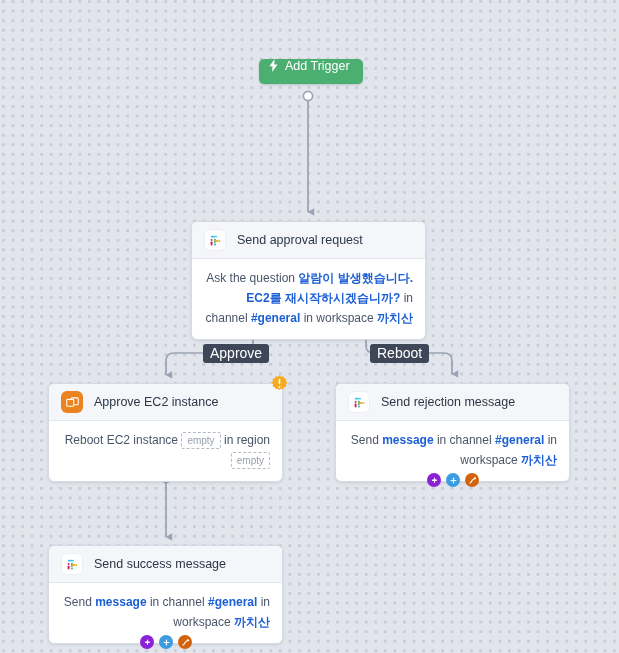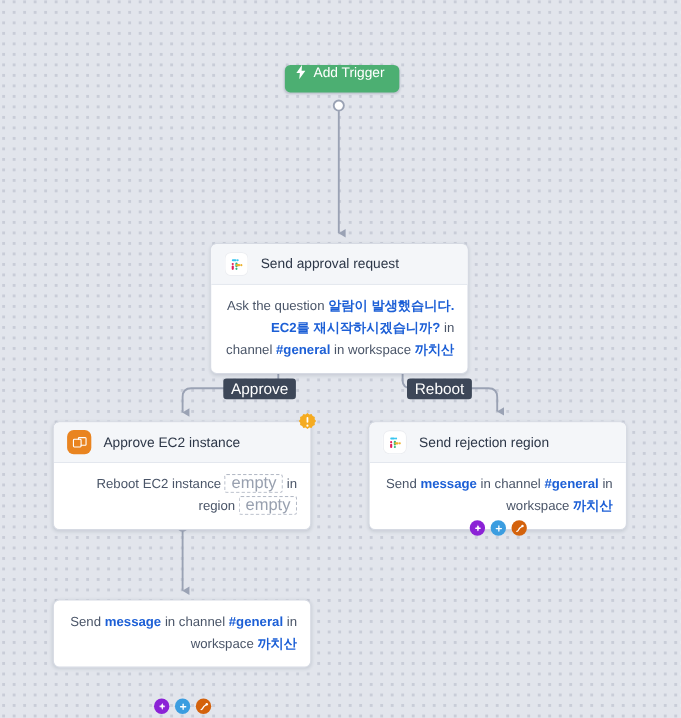--- a/index.html
+++ b/index.html
@@ -56,21 +56,21 @@
   }
   .node-title { font-size: 12.5px; color: #2d3748; font-weight: normal; }
   .node-body {
     padding: 9px 12px 11px 12px;
     font-size: 12px; line-height: 20px; color: #4a5568; text-align: right;
   }
   .node-body .hl { color: #1c5fd6; font-weight: bold; }
   .chip {
     display: inline-block; padding: 0 5px;
     border: 1px dashed #b4bac6; border-radius: 2px;
-    color: #98a0af; font-size: 15px; line-height: 15px;
+    color: #98a0af; font-size: 10px; line-height: 15px;
   }
 
   
   .app-icon {
     width: 22px; height: 22px; border-radius: 6px;
     display: flex; align-items: center; justify-content: center;
     flex: none;
   }
   .app-icon.slack { background: #ffffff; box-shadow: 0 0 0 1px #eceef2 inset; }
   .app-icon.ec2 { background: #e98420; }
@@ -192,21 +192,21 @@
           <rect x="4.2" y="9.6" width="3.1" height="3.1" rx="1.55" fill="#e01e5a"></rect>
           <rect x="4.2" y="13.4" width="3.1" height="6.4" rx="1.55" fill="#e01e5a"></rect>
           <rect x="9.6" y="16.7" width="3.1" height="3.1" rx="1.55" fill="#2eb67d"></rect>
           <rect x="9.6" y="9.0" width="3.1" height="7.0" rx="1.55" fill="#2eb67d"></rect>
           <rect x="16.7" y="11.3" width="3.1" height="3.1" rx="1.55" fill="#ecb22e"></rect>
           <rect x="10.3" y="11.3" width="6.4" height="3.1" rx="1.55" fill="#ecb22e"></rect>
           <rect x="11.3" y="4.2" width="3.1" height="3.1" rx="1.55" fill="#36c5f0"></rect>
           <rect x="4.4" y="4.2" width="7.0" height="3.1" rx="1.55" fill="#36c5f0"></rect>
         </svg>
       </span>
-      <span class="node-title">Send rejection region</span>
+      <span class="node-title">Send rejection message</span>
     </div>
     <div class="node-body">
       <span>Send </span><span class="hl">message</span><span> in channel </span><span class="hl">#general</span><span> in workspace </span><span class="hl">까치산</span>
     </div>
   </div>
   <div class="actions" style="left:427px; top:473px;">
     <span class="act ai">
       <svg width="9" height="9" viewBox="0 0 12 12">
         <path d="M6 1.2 L6.9 4.3 L10 5.2 L6.9 6.1 L6 9.2 L5.1 6.1 L2 5.2 L5.1 4.3 Z" fill="#ffffff"></path>
         <rect x="5.4" y="2.6" width="1.2" height="6.8" rx="0.6" fill="#ffffff"></rect>
@@ -221,20 +221,35 @@
     </span>
     <span class="act branch">
       <svg width="9" height="9" viewBox="0 0 12 12">
         <path d="M2.4 9.4 C4.6 9.4 4.4 6.4 6.4 5.0 C7.6 4.2 8.6 3.6 9.6 3.0" fill="none" stroke="#ffffff" stroke-width="1.5" stroke-linecap="round"></path>
         <circle cx="9.3" cy="3.0" r="1.5" fill="#ffffff"></circle>
       </svg>
     </span>
   </div>
 
   <div class="node" style="left:48px; top:545px; width:235px;">
+    <div class="node-head">
+      <span class="app-icon slack">
+        <svg width="15" height="15" viewBox="0 0 24 24">
+          <rect x="4.2" y="9.6" width="3.1" height="3.1" rx="1.55" fill="#e01e5a"></rect>
+          <rect x="4.2" y="13.4" width="3.1" height="6.4" rx="1.55" fill="#e01e5a"></rect>
+          <rect x="9.6" y="16.7" width="3.1" height="3.1" rx="1.55" fill="#2eb67d"></rect>
+          <rect x="9.6" y="9.0" width="3.1" height="7.0" rx="1.55" fill="#2eb67d"></rect>
+          <rect x="16.7" y="11.3" width="3.1" height="3.1" rx="1.55" fill="#ecb22e"></rect>
+          <rect x="10.3" y="11.3" width="6.4" height="3.1" rx="1.55" fill="#ecb22e"></rect>
+          <rect x="11.3" y="4.2" width="3.1" height="3.1" rx="1.55" fill="#36c5f0"></rect>
+          <rect x="4.4" y="4.2" width="7.0" height="3.1" rx="1.55" fill="#36c5f0"></rect>
+        </svg>
+      </span>
+      <span class="node-title">Send success message</span>
+    </div>
     <div class="node-body">
       <span>Send </span><span class="hl">message</span><span> in channel </span><span class="hl">#general</span><span> in workspace </span><span class="hl">까치산</span>
     </div>
   </div>
   <div class="actions" style="left:140px; top:635px;">
     <span class="act ai">
       <svg width="9" height="9" viewBox="0 0 12 12">
         <path d="M6 1.2 L6.9 4.3 L10 5.2 L6.9 6.1 L6 9.2 L5.1 6.1 L2 5.2 L5.1 4.3 Z" fill="#ffffff"></path>
         <rect x="5.4" y="2.6" width="1.2" height="6.8" rx="0.6" fill="#ffffff"></rect>
         <rect x="2.6" y="5.4" width="6.8" height="1.2" rx="0.6" fill="#ffffff"></rect>

